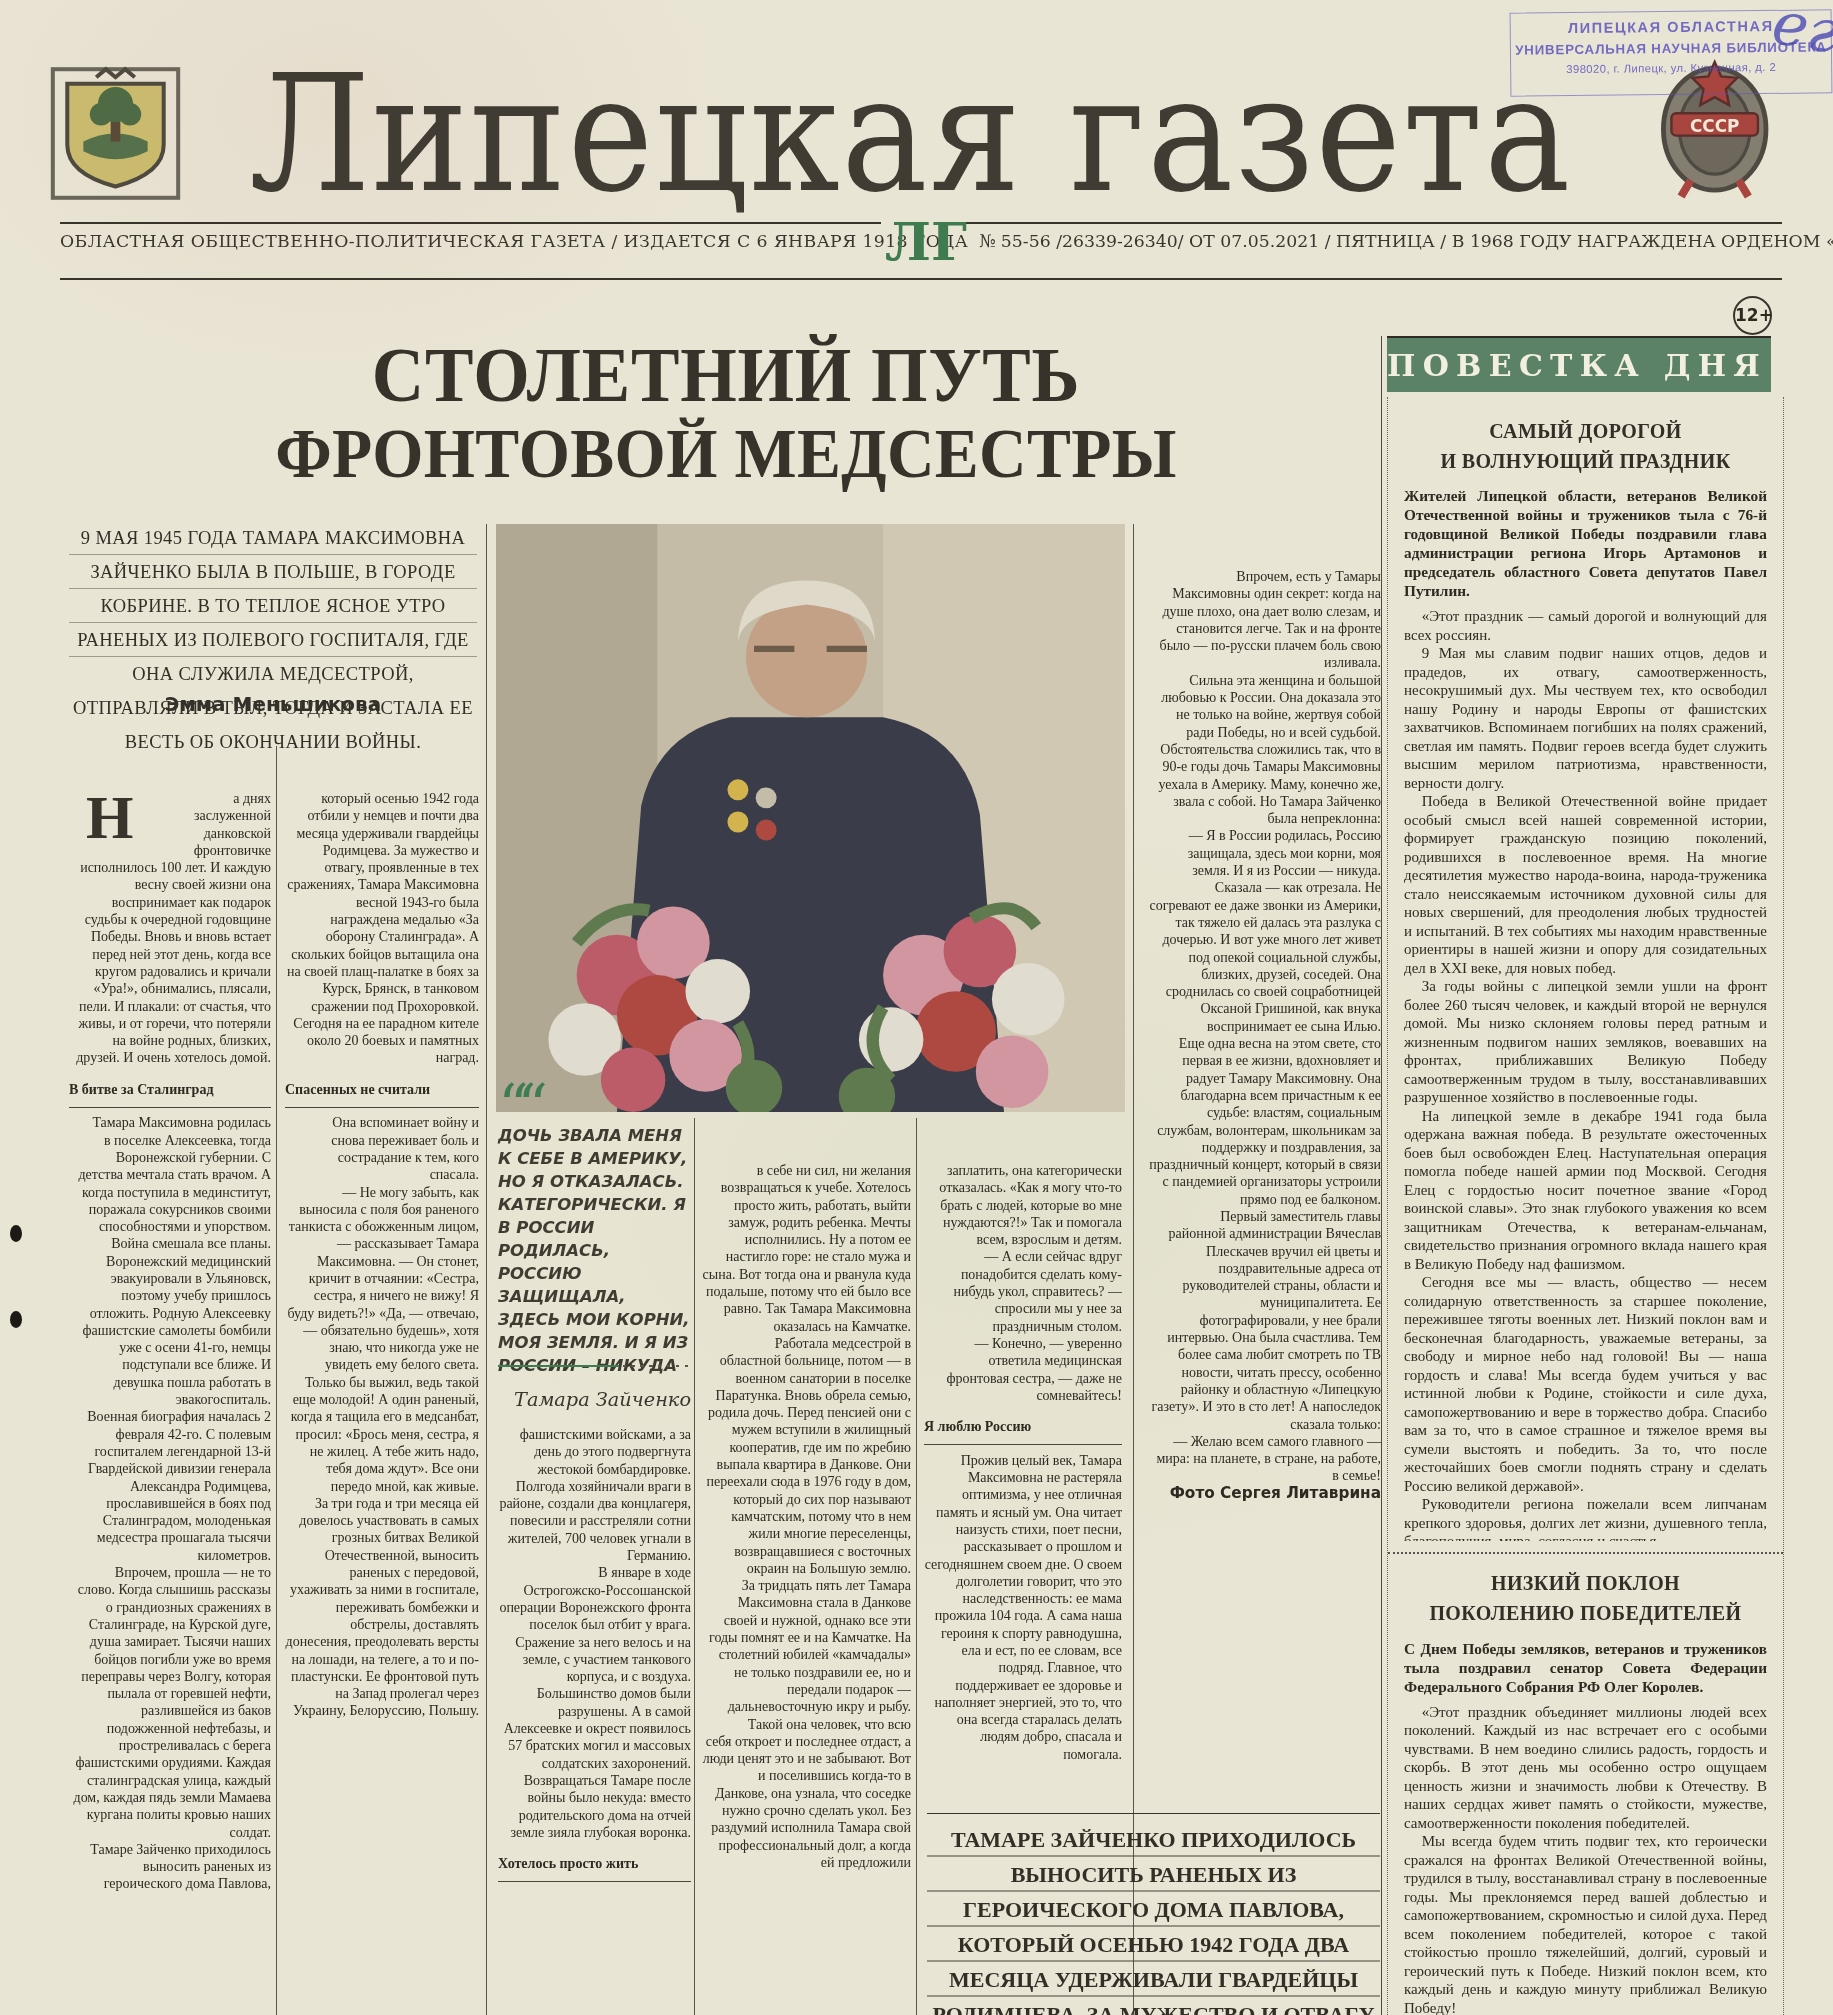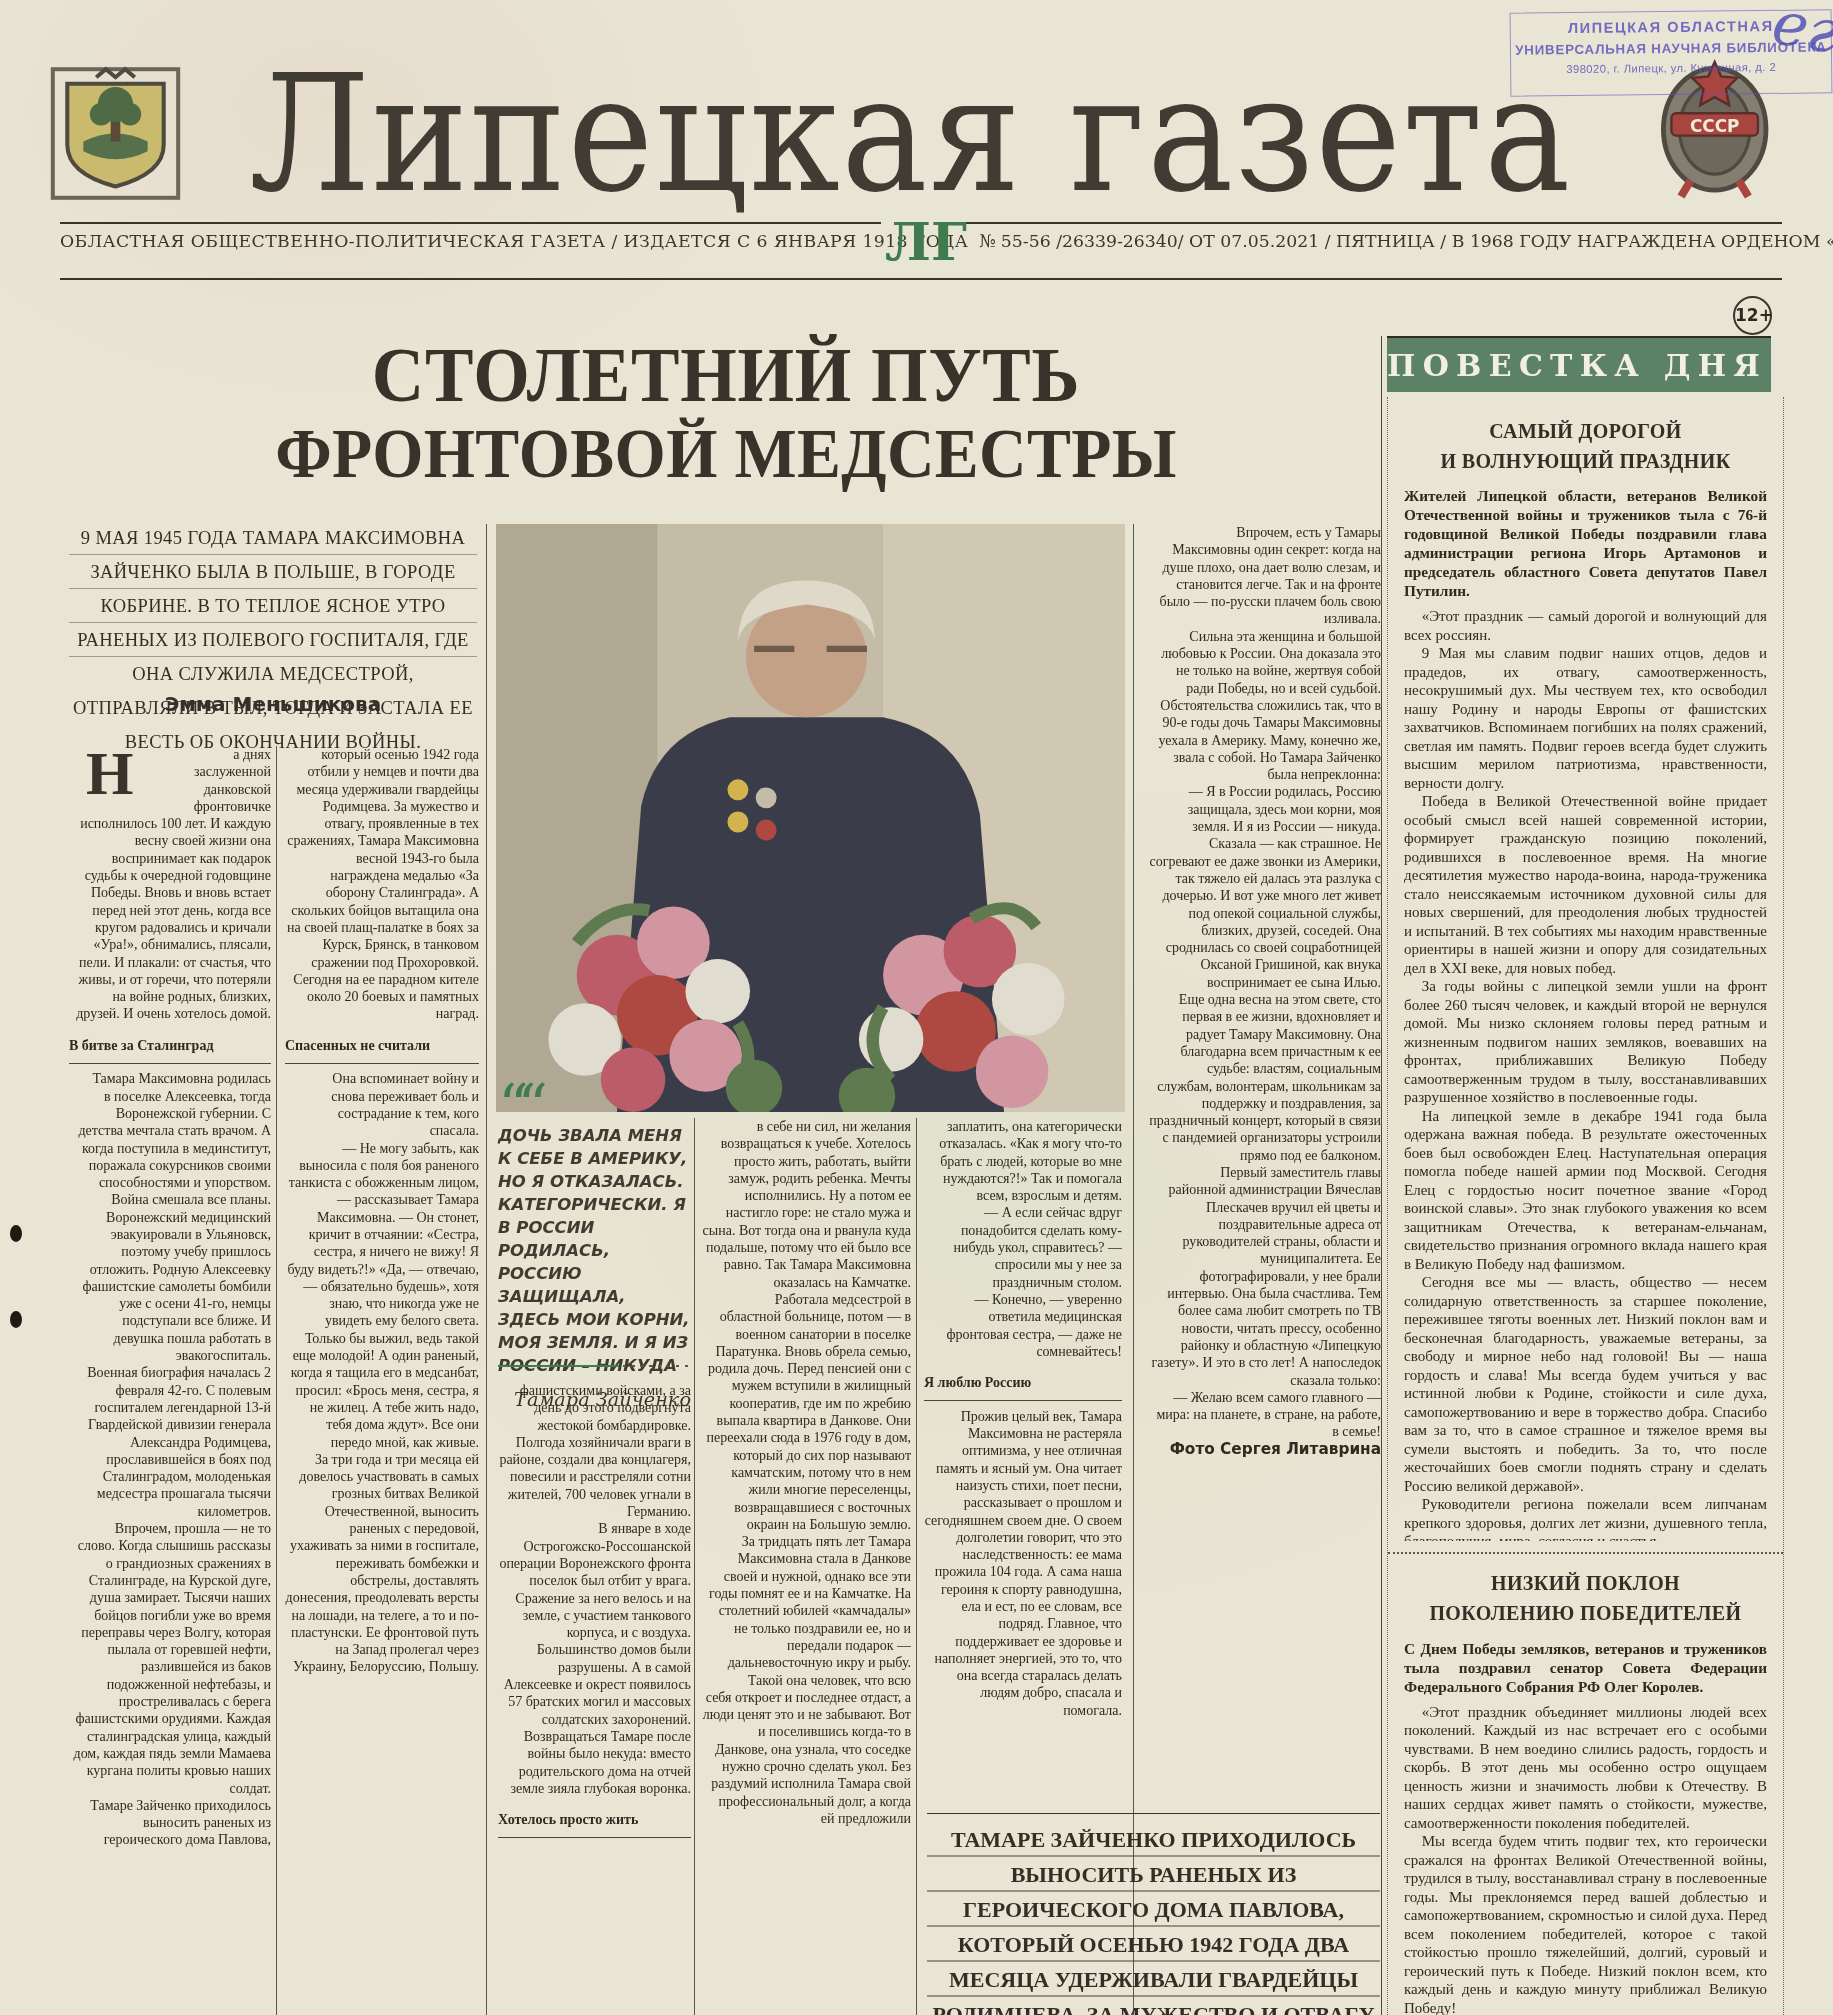--- a/index.html
+++ b/index.html
@@ -34,21 +34,21 @@
     text-align:center;line-height:35px;font-size:17px;font-weight:700;font-family:"DejaVu Sans",sans-serif;}
   
   .hl{left:69px;top:334px;width:1314px;text-align:center;color:#38332a;font-weight:700;}
   .hl .l1{font-size:79px;line-height:81px;display:block;transform:scaleX(.92);letter-spacing:0.8px;}
   .hl .l2{font-size:70px;line-height:77px;display:block;transform:scaleX(.94);letter-spacing:0.4px;}
   .leadbox{left:69px;top:521px;width:408px;height:169px;text-align:center;
     font-size:18.5px;line-height:34px;font-weight:500;letter-spacing:0.4px;color:#332f27;
     background:repeating-linear-gradient(to bottom, transparent 0 33px, rgba(70,64,54,.45) 33px 34px);}
   .byline{font-family:"DejaVu Sans",sans-serif;font-weight:700;font-size:20px;text-align:center;color:#34302a;}
   
-  .col{position:absolute;overflow:hidden;text-align:justify;font-size:14px;line-height:17.3px;color:#2e2a21;}
+  .col{position:absolute;overflow:hidden;text-align:justify;font-size:14px;line-height:17.3px;color:#2e2a21;margin-top:44px;}
   .col p{margin:0;text-indent:17px;text-align:right;}
   .cont>p:first-child{text-indent:0;}
   .colhead{font-size:14px;line-height:22.6px;font-weight:700;margin:12px 0 6.4px;padding-bottom:5.6px;
     border-bottom:1.2px solid #4a453b;text-indent:0;}
   .dropcap>p:first-child::first-letter{float:left;font-size:61px;line-height:48px;
     padding:4px 6.4px 0 0;font-weight:600;color:#3a352c;}
   .vr{width:1.2px;background:#5b564c;}
   .photocredit{text-align:right;font-family:"DejaVu Sans",sans-serif;font-weight:700;font-size:15.3px;margin-top:9.7px;text-indent:0;}
   
   .pq{left:498px;top:1088px;width:193px;height:287px;}
@@ -225,21 +225,21 @@
       </div>
     <h3 class="colhead">Я люблю Россию</h3>
     <p style="text-indent:17px">Прожив целый век, Тамара Максимовна не растеряла оптимизма, у нее отличная память и ясный ум. Она читает наизусть стихи, поет песни, рассказывает о прошлом и сегодняшнем своем дне. О своем долголетии говорит, что это наследственность: ее мама прожила 104 года. А сама наша героиня к спорту равнодушна, ела и ест, по ее словам, все подряд. Главное, что поддерживает ее здоровье и наполняет энергией, это то, что она всегда старалась делать людям добро, спасала и помогала.</p>
   </div>
   <div class="abs vr" style="left:1133px;top:524px;height:1578px"></div>
   <div class="col" style="left:1149px;top:524px;width:232px;height:1265px">
     <div>
         <p>Впрочем, есть у Тамары Максимовны один секрет: когда на душе плохо, она дает волю слезам, и становится легче. Так и на фронте было — по-русски плачем боль свою изливала.</p>
         <p>Сильна эта женщина и большой любовью к России. Она доказала это не только на войне, жертвуя собой ради Победы, но и всей судьбой. Обстоятельства сложились так, что в 90-е годы дочь Тамары Максимовны уехала в Америку. Маму, конечно же, звала с собой. Но Тамара Зайченко была непреклонна:</p>
         <p>— Я в России родилась, Россию защищала, здесь мои корни, моя земля. И я из России — никуда.</p>
-        <p>Сказала — как страшное. Не согревают ее даже звонки из Америки, так тяжело ей далась эта разлука с дочерью. И вот уже много лет живет под опекой социальной службы, близких, друзей, соседей. Она сроднилась со своей соцработницей Оксаной Гришиной, как внука воспринимает ее сына Илью.</p>
+        <p>Сказала — как отрезала. Не согревают ее даже звонки из Америки, так тяжело ей далась эта разлука с дочерью. И вот уже много лет живет под опекой социальной службы, близких, друзей, соседей. Она сроднилась со своей соцработницей Оксаной Гришиной, как внука воспринимает ее сына Илью.</p>
         <p>Еще одна весна на этом свете, сто первая в ее жизни, вдохновляет и радует Тамару Максимовну. Она благодарна всем причастным к ее судьбе: властям, социальным службам, волонтерам, школьникам за поддержку и поздравления, за праздничный концерт, который в связи с пандемией организаторы устроили прямо под ее балконом.</p>
         <p>Первый заместитель главы районной администрации Вячеслав Плескачев вручил ей цветы и поздравительные адреса от руководителей страны, области и муниципалитета. Ее фотографировали, у нее брали интервью. Она была счастлива. Тем более сама любит смотреть по ТВ новости, читать прессу, особенно районку и областную «Липецкую газету». И это в сто лет! А напоследок сказала только:</p>
         <p>— Желаю всем самого главного — мира: на планете, в стране, на работе, в семье!</p>
       </div>
     <p class="photocredit">Фото Сергея Литаврина</p>
   </div>
 
   <div class="abs rule" style="left:927px;top:1813px;width:453px;height:1.2px"></div>
   <div class="abs quoteblock">ТАМАРЕ ЗАЙЧЕНКО ПРИХОДИЛОСЬ ВЫНОСИТЬ РАНЕНЫХ ИЗ ГЕРОИЧЕСКОГО ДОМА ПАВЛОВА, КОТОРЫЙ ОСЕНЬЮ 1942 ГОДА ДВА МЕСЯЦА УДЕРЖИВАЛИ ГВАРДЕЙЦЫ РОДИМЦЕВА. ЗА МУЖЕСТВО И ОТВАГУ ТАМАРА МАКСИМОВНА ВЕСНОЙ 1943-ГО БЫЛА НАГРАЖДЕНА МЕДАЛЬЮ «ЗА ОБОРОНУ СТАЛИНГРАДА».</div>
 

